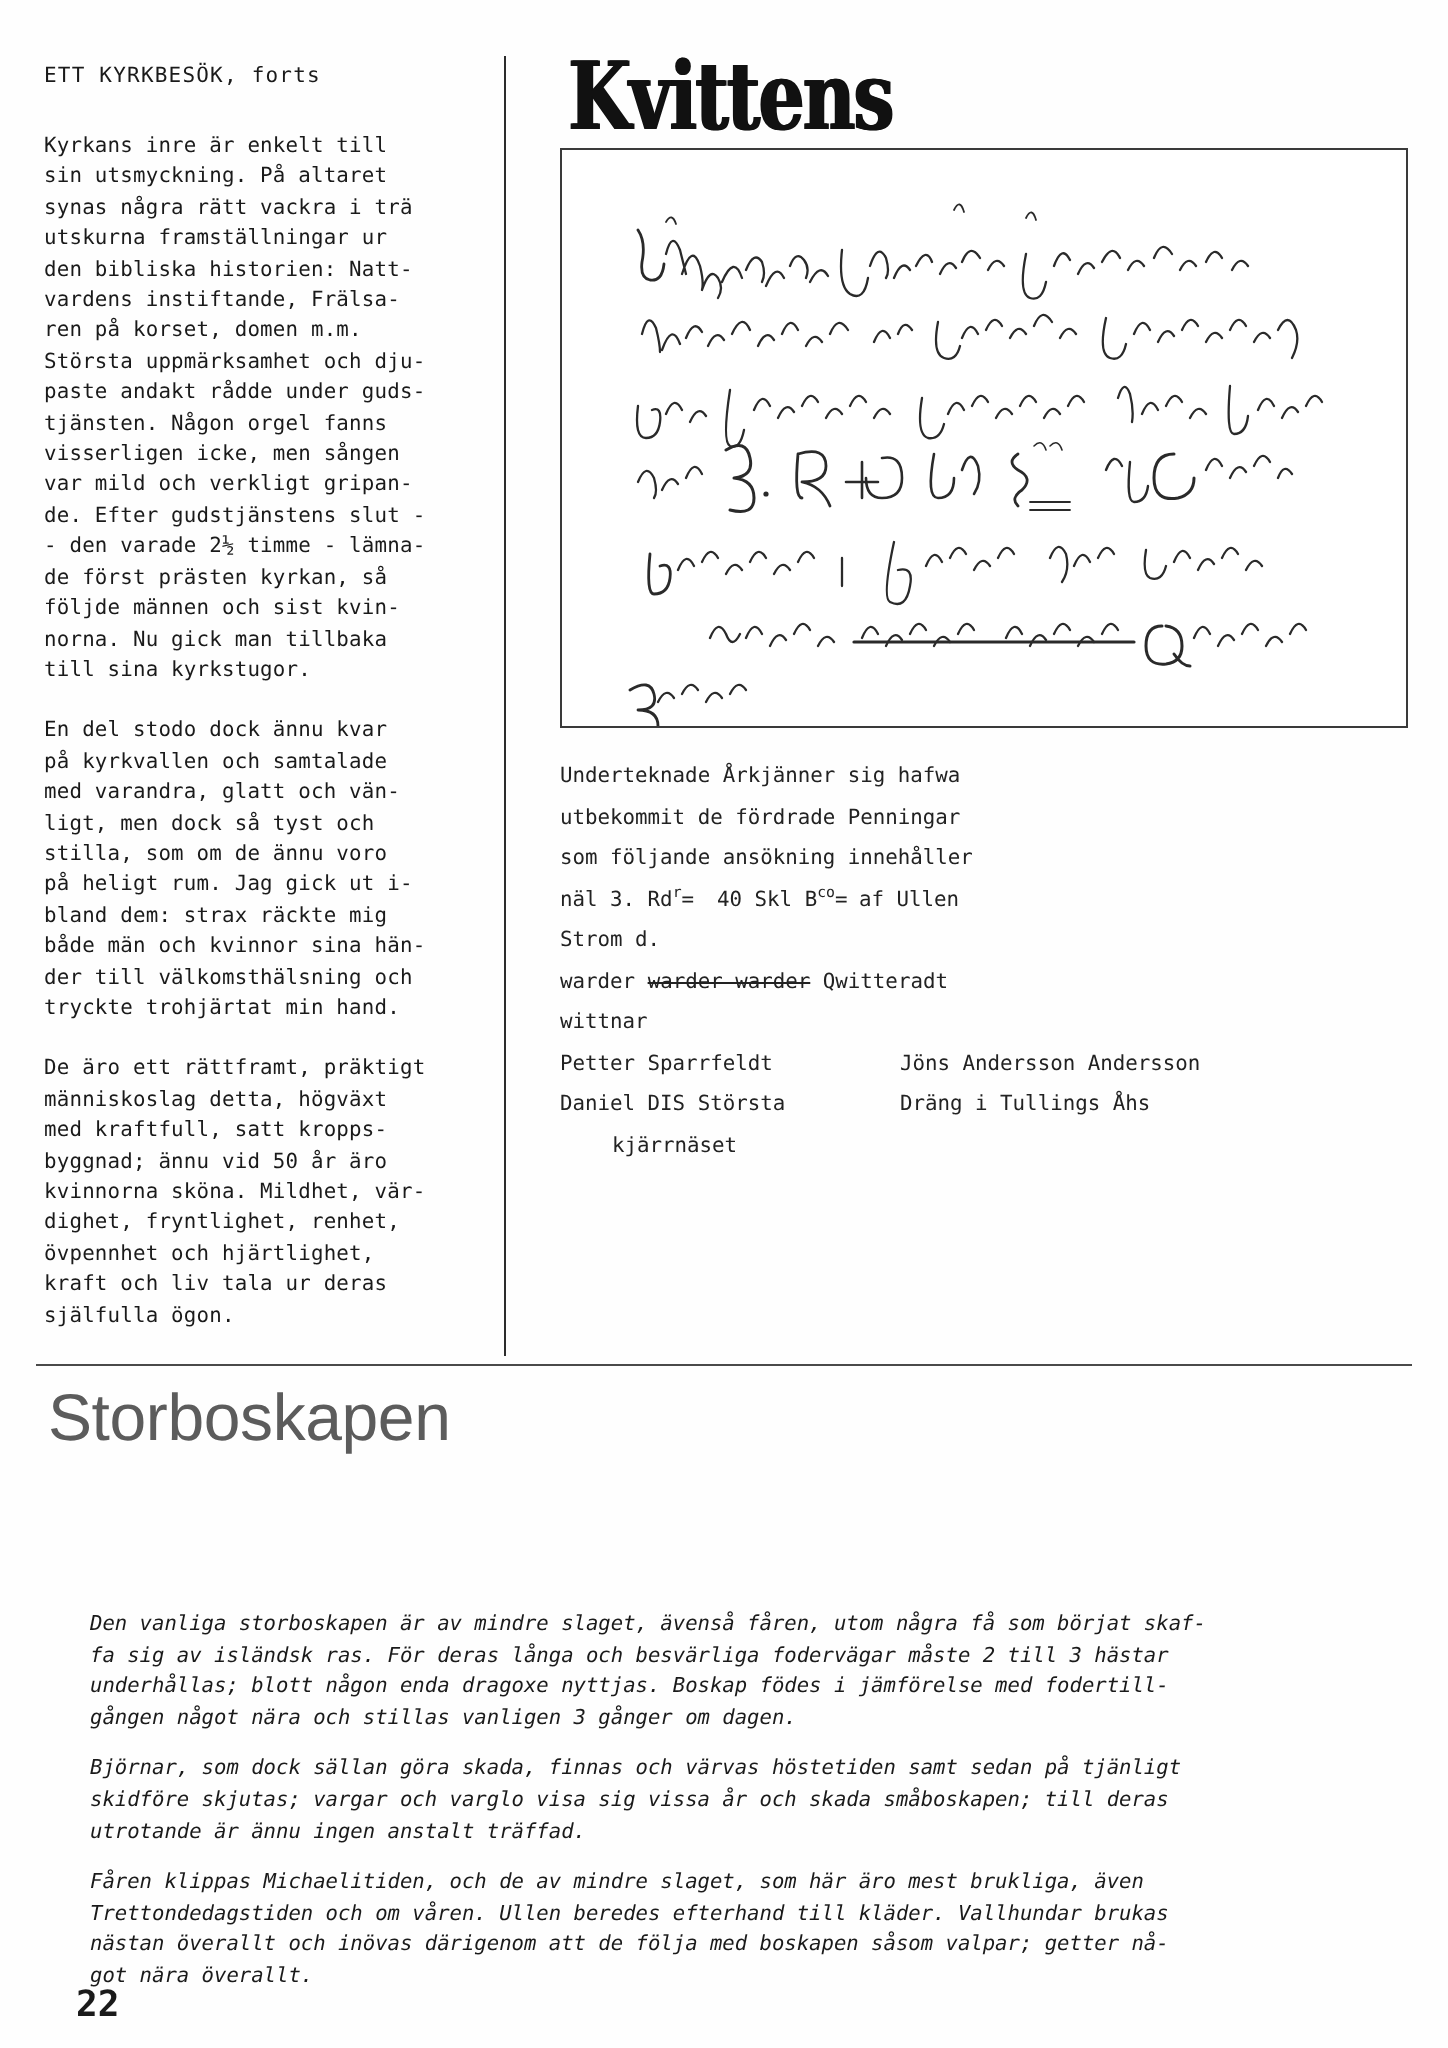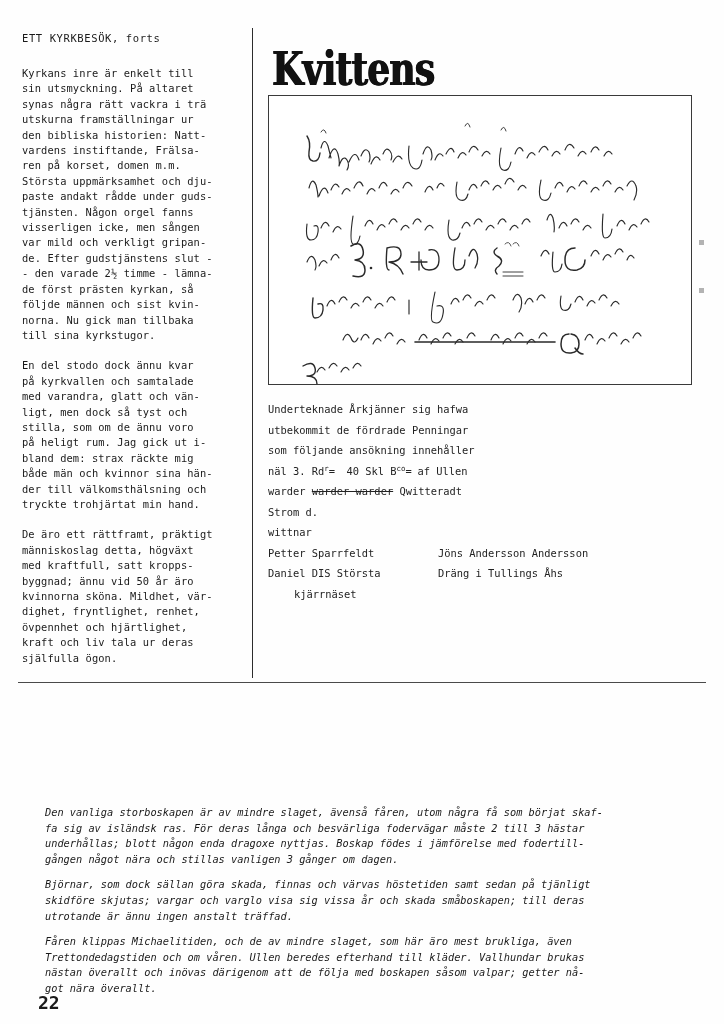--- a/index.html
+++ b/index.html
@@ -55,24 +55,23 @@
     position: absolute;
     left: 252px;
     top: 28px;
     width: 1px;
     height: 650px;
     background: #2c2c2c;
   }
 
   .col-right {
     position: absolute;
-    left: 268px;
+    left: 280px;
     top: 24px;
     width: 432px;
-    margin-top: 21px;
   }
 
   
   .running-head {
     font-family: "DejaVu Sans Mono", monospace;
     font-size: 10.5px;
     letter-spacing: .6px;
     color: #1a1a1a;
     margin-bottom: 22px;
     white-space: nowrap;
@@ -300,38 +299,39 @@
             <path d="M48 276 q4-8 8-2 M60 272 q4-8 8-2 M72 276 q4-8 8-2 M84 272 q4-8 8-2"></path>
           </g>
         </svg>
       </div>
 
       <div class="transcription">
         <div class="tr-line">Underteknade Årkjänner sig hafwa</div>
         <div class="tr-line">utbekommit de fördrade Penningar</div>
         <div class="tr-line">som följande ansökning innehåller</div>
         <div class="tr-line"><span>näl 3. Rd</span><sup class="abbr">r</sup><span class="eq">=</span><span class="gap-s"></span><span>40 Skl B</span><sup class="abbr">co</sup><span class="eq">=</span> <span>af Ullen</span></div>
+        <div class="tr-line">Strom d.</div>
         <div class="tr-line"><span>warder</span> <span class="struck">warder warder</span> <span>Qwitteradt</span></div>
-        <div class="tr-line">Strom d.</div>
         <div class="tr-line">wittnar</div>
         <div class="sig-row">
           <span class="sig-left">Petter Sparrfeldt</span>
           <span>Jöns Andersson Andersson</span>
         </div>
         <div class="sig-row">
           <span class="sig-left">Daniel DIS Största</span>
           <span>Dräng i Tullings Åhs</span>
         </div>
         <div class="tr-line indent-1">kjärrnäset</div>
       </div>
 
     </div>
   </div>
 
   <div class="section-rule"></div>
+  <div class="section-heading">Storboskapen</div>
 
   <div class="bottom-body">
     <p class="bb-para">Den vanliga storboskapen är av mindre slaget, ävenså fåren, utom några få som börjat skaf-
 fa sig av isländsk ras. För deras långa och besvärliga fodervägar måste 2 till 3 hästar
 underhållas; blott någon enda dragoxe nyttjas. Boskap födes i jämförelse med fodertill-
 gången något nära och stillas vanligen 3 gånger om dagen.</p>
     <p class="bb-para">Björnar, som dock sällan göra skada, finnas och värvas höstetiden samt sedan på tjänligt
 skidföre skjutas; vargar och varglo visa sig vissa år och skada småboskapen; till deras
 utrotande är ännu ingen anstalt träffad.</p>
     <p class="bb-para">Fåren klippas Michaelitiden, och de av mindre slaget, som här äro mest brukliga, även

